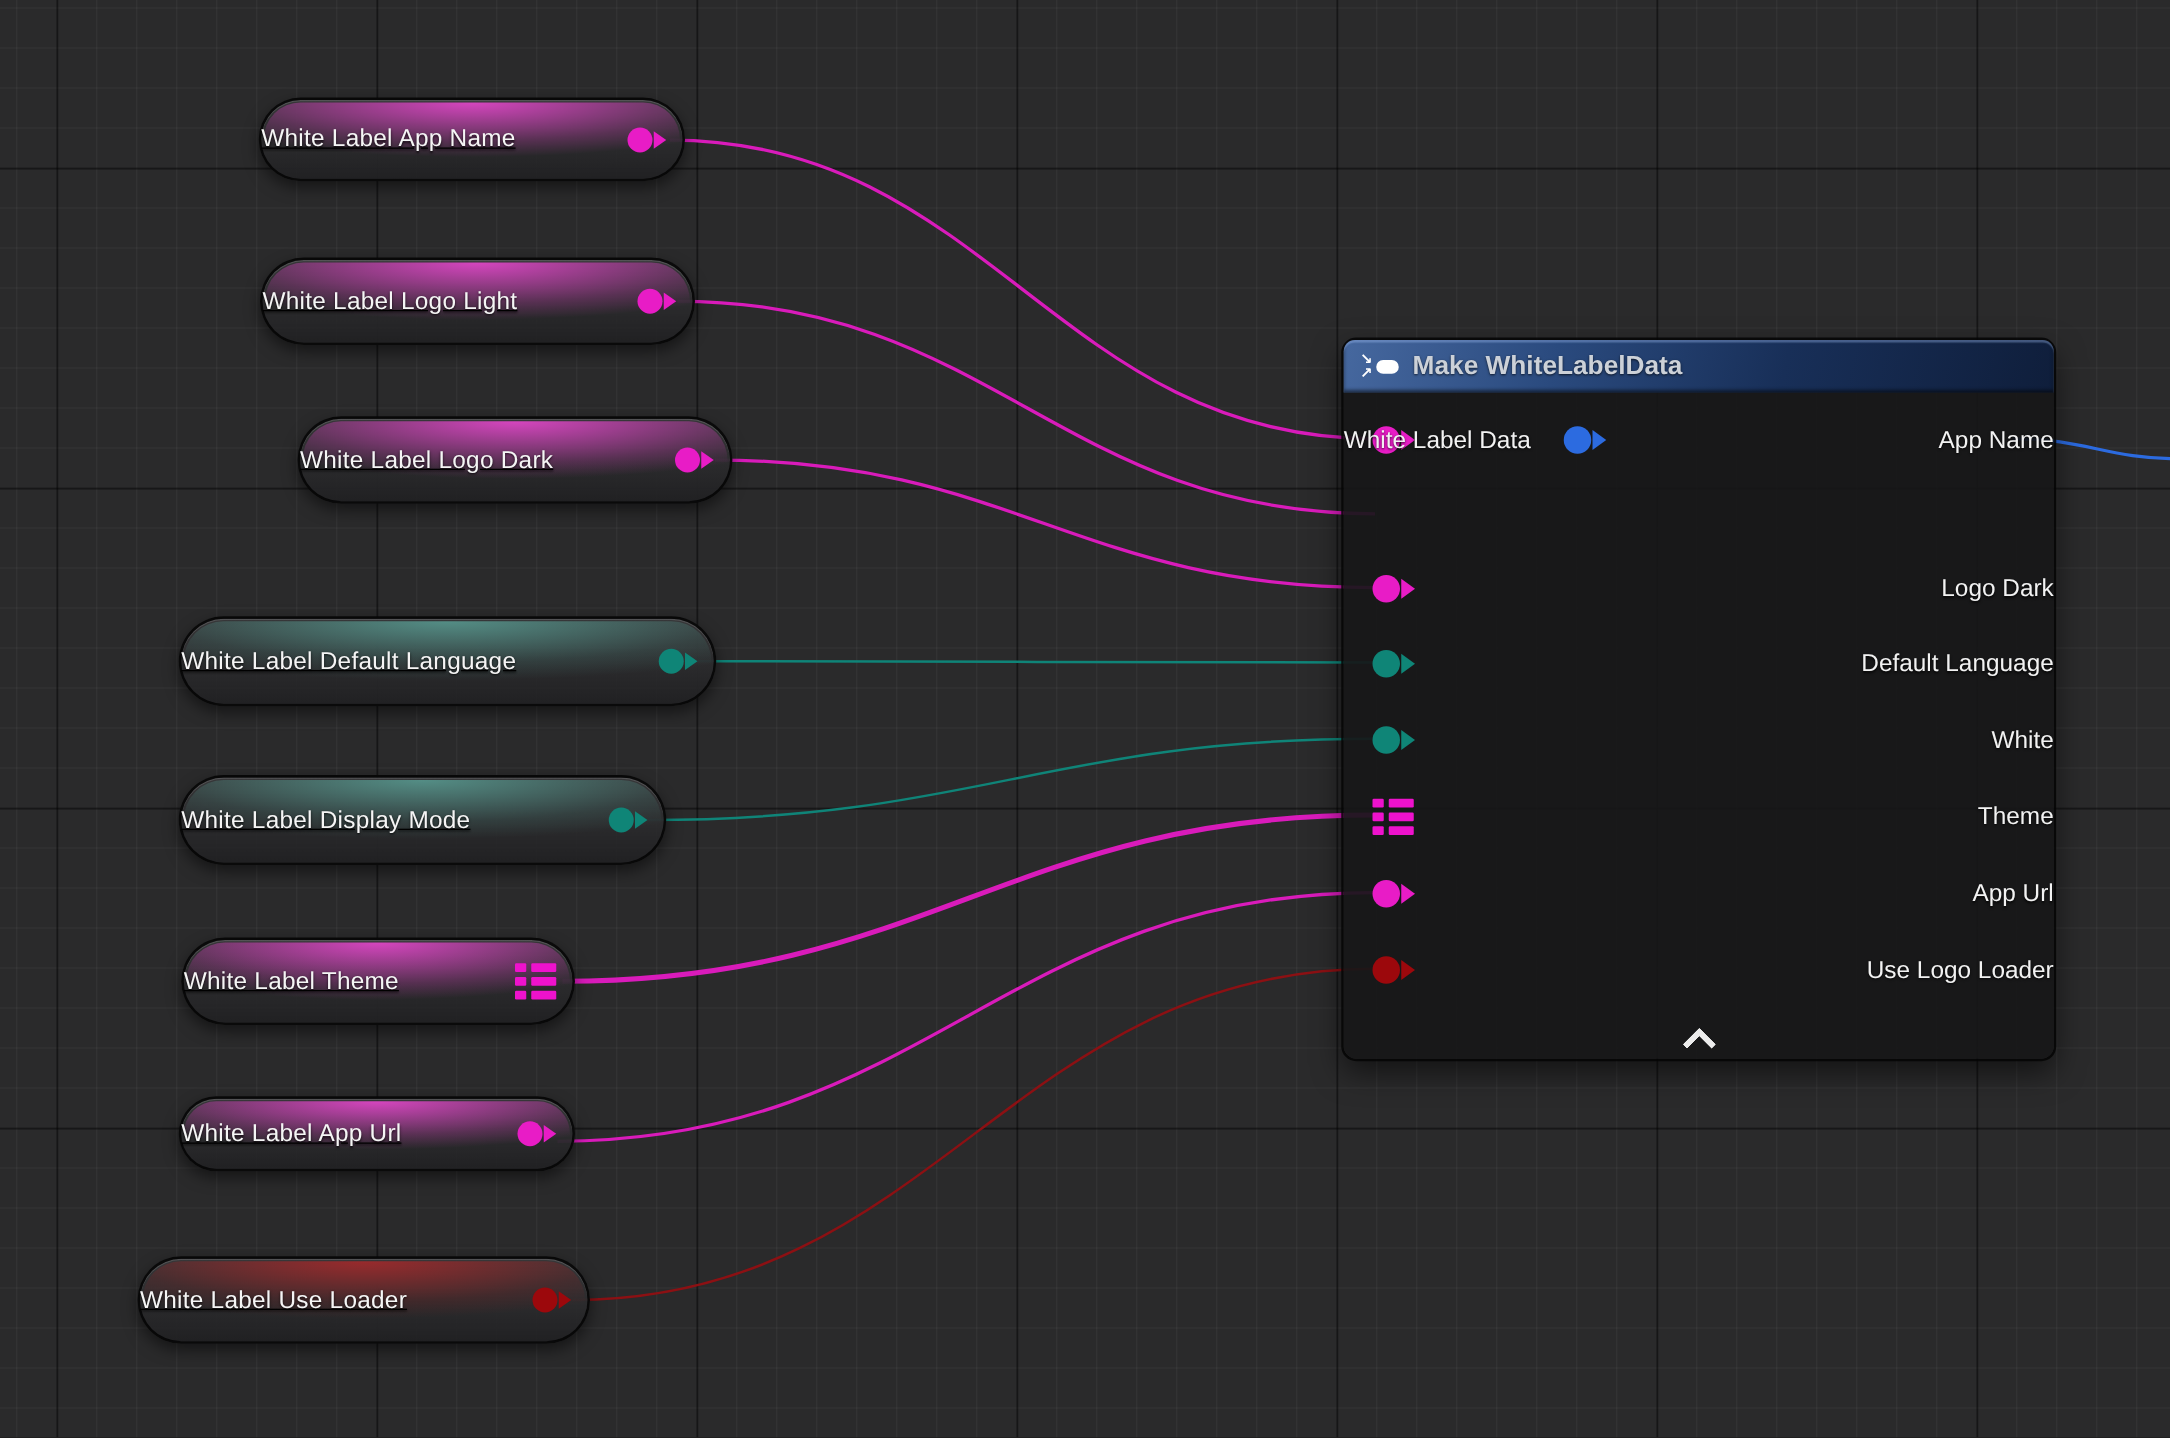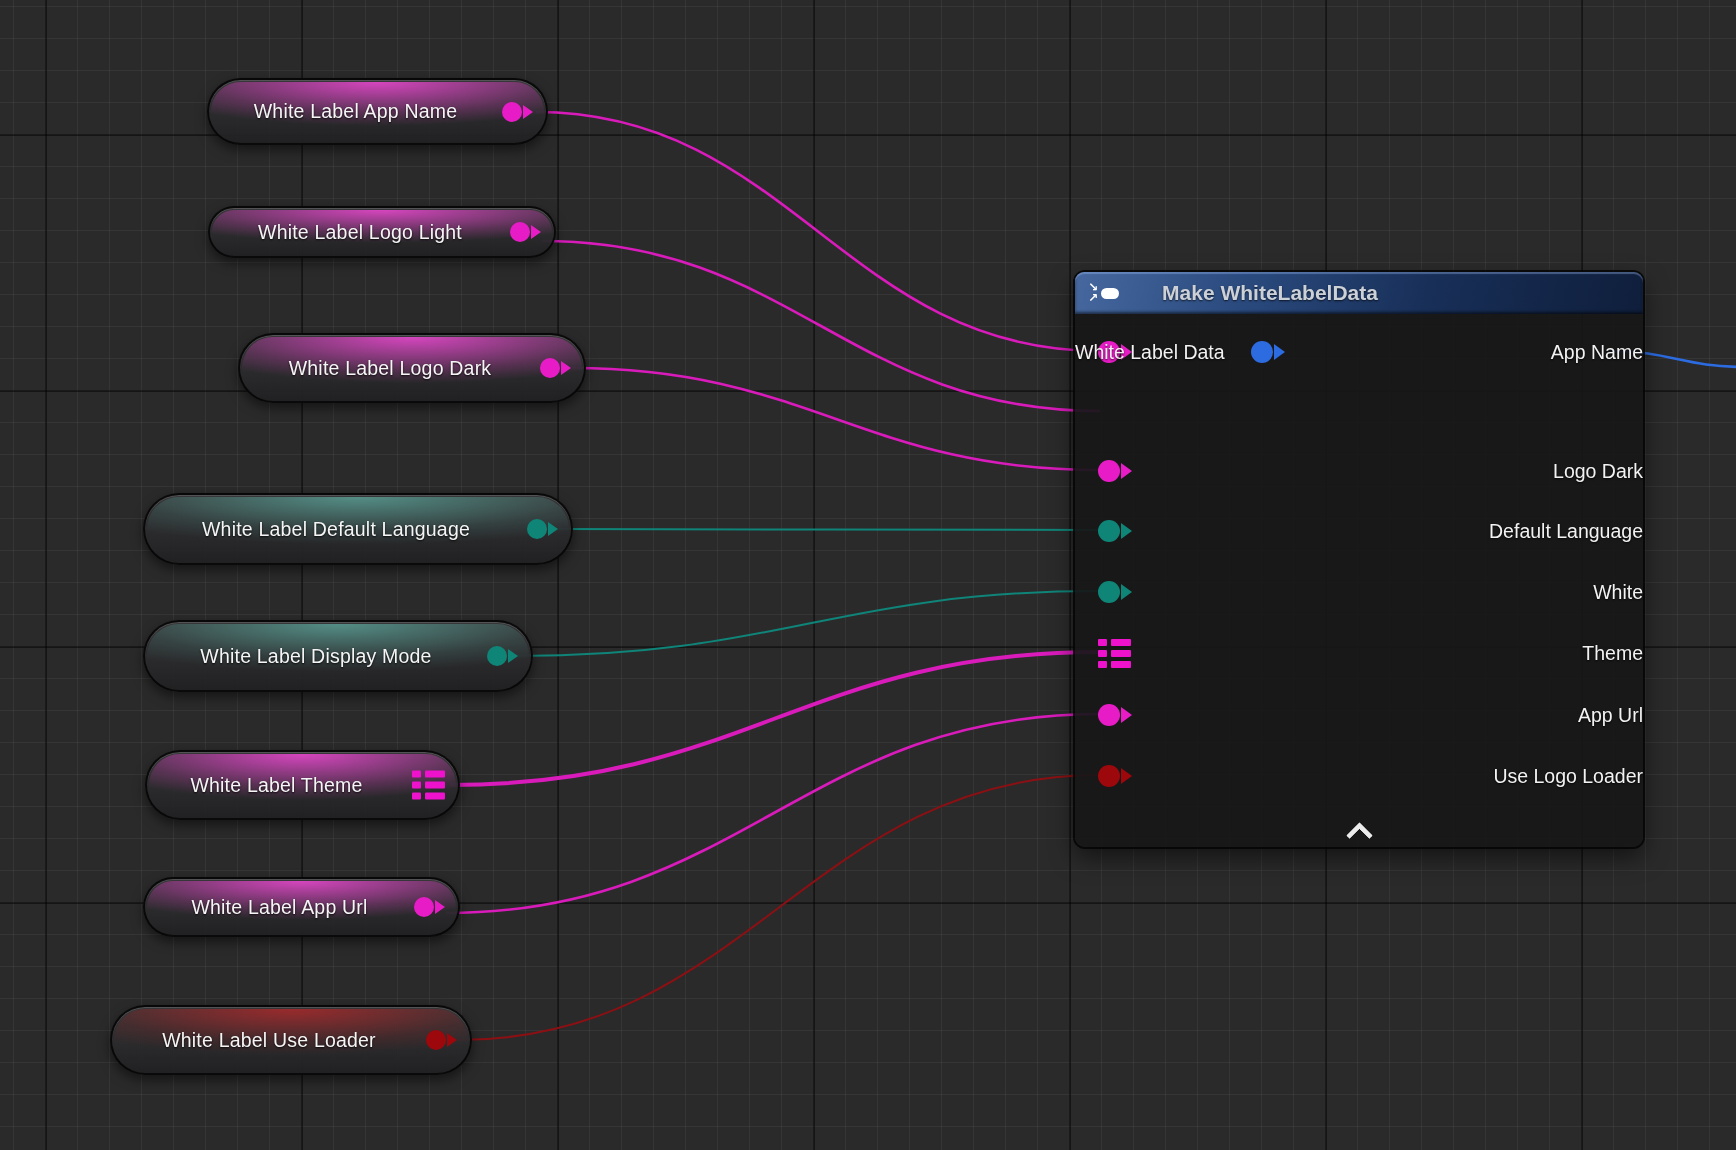--- a/index.html
+++ b/index.html
@@ -13,26 +13,27 @@
       linear-gradient(rgba(255,255,255,0.05) 1px, transparent 1px),
       linear-gradient(90deg, rgba(255,255,255,0.05) 1px, transparent 1px);
     background-size:256px 256px,256px 256px,32px 32px,32px 32px;
     background-position:45px 134px,45px 134px,13px 6px,13px 6px;
   }
   #wires{position:absolute;inset:0;}
   #wires path{fill:none;}
 
   
   .getter{
-    position:absolute;display:flex;align-items:center;justify-content:center;
+    position:absolute;display:flex;align-items:center;
     border-radius:37px;
     background:linear-gradient(180deg, rgba(56,56,58,0.96), rgba(33,33,35,0.96));
     border:2px solid rgba(6,6,6,0.9);
     box-shadow:0 5px 12px rgba(0,0,0,0.5), inset 0 1px 0 rgba(255,255,255,0.14);
     box-sizing:border-box;
+    text-decoration:underline;
   }
   .glow{position:absolute;inset:2px;border-radius:33px;pointer-events:none;}
   .g-string{background:radial-gradient(95% 95% at 50% 0%, rgba(222,70,198,0.95), rgba(205,60,180,0.28) 55%, transparent 78%);}
   .g-enum{background:radial-gradient(95% 95% at 50% 0%, rgba(95,175,163,0.72), rgba(80,150,140,0.18) 55%, transparent 78%);}
   .g-bool{background:radial-gradient(95% 95% at 50% 0%, rgba(170,40,42,0.85), rgba(140,30,32,0.22) 55%, transparent 78%);}
   .glabel{
     position:relative;color:#f5f5f5;font-size:19.5px;letter-spacing:.2px;
     text-shadow:0 1px 2px rgba(0,0,0,0.8);white-space:nowrap;padding-right:44px;
   }
   .pin{position:absolute;right:13px;top:50%;transform:translateY(-50%);display:flex;align-items:center;}
@@ -52,21 +53,21 @@
   .make{
     position:absolute;left:1075px;top:272px;width:568px;height:575px;
     border-radius:10px;background:rgba(23,23,24,0.92);box-sizing:border-box;
     box-shadow:0 0 0 2px rgba(5,5,5,0.85), 0 10px 24px rgba(0,0,0,0.55);
   }
   .mhead{
     height:42px;border-radius:9px 9px 0 0;display:flex;align-items:center;gap:11px;padding:0 13px;
     background:linear-gradient(103deg, var(--header_from) 0%, #2a4a7e 30%, #182f58 62%, var(--header_to) 100%);
     box-shadow:inset 0 2px 1px rgba(170,200,255,0.35), inset 0 -2px 3px rgba(0,0,0,0.55);
   }
-  .mtitle{font-size:21px;font-weight:bold;color:#ccd1d8;text-shadow:0 1px 2px rgba(0,0,0,0.7);white-space:nowrap;margin-left:32px;}
+  .mtitle{font-size:21px;font-weight:bold;color:#ccd1d8;text-shadow:0 1px 2px rgba(0,0,0,0.7);white-space:nowrap;}
   .micon{display:flex;align-items:center;gap:3px;}
   .micon-arrows{display:flex;flex-direction:column;color:#fff;font-family:"DejaVu Sans",sans-serif;font-size:12px;line-height:11px;font-weight:bold;}
   .micon-pill{width:18px;height:11px;border-radius:6px;background:#fff;}
 
   .mrow{position:absolute;left:0;right:0;height:34px;display:flex;align-items:center;gap:13px;padding-left:23px;box-sizing:border-box;justify-content:space-between;}
   .mrow .mpc{width:22px;height:22px;border-radius:50%;background:var(--pc);}
   .mrow .pa{border-width:8px;border-left-width:11px;}
   .mlabel{color:#f2f2f2;font-size:19.5px;text-shadow:0 1px 2px rgba(0,0,0,0.8);white-space:nowrap;}
   .mrow.out{justify-content:flex-start;padding-left:0;padding-right:24px;}
   .pinwrap{display:flex;align-items:center;}
@@ -93,21 +94,21 @@
 
   <div class="getter" style="left:207px;top:78px;width:341px;height:67px">
     <span class="glow g-string"></span>
     <span class="glabel">White Label App Name</span>
     <span class="pin c-string">
         <i class="pc"></i>
         <i class="pa"></i>
       </span>
   </div>
 
-  <div class="getter" style="left:208px;top:206px;width:348px;height:52px">
+  <div class="getter" style="left:208px;top:206px;width:348px;height:70px">
     <span class="glow g-string"></span>
     <span class="glabel">White Label Logo Light</span>
     <span class="pin c-string">
         <i class="pc"></i>
         <i class="pa"></i>
       </span>
   </div>
 
   <div class="getter" style="left:238px;top:333px;width:348px;height:70px">
     <span class="glow g-string"></span>

